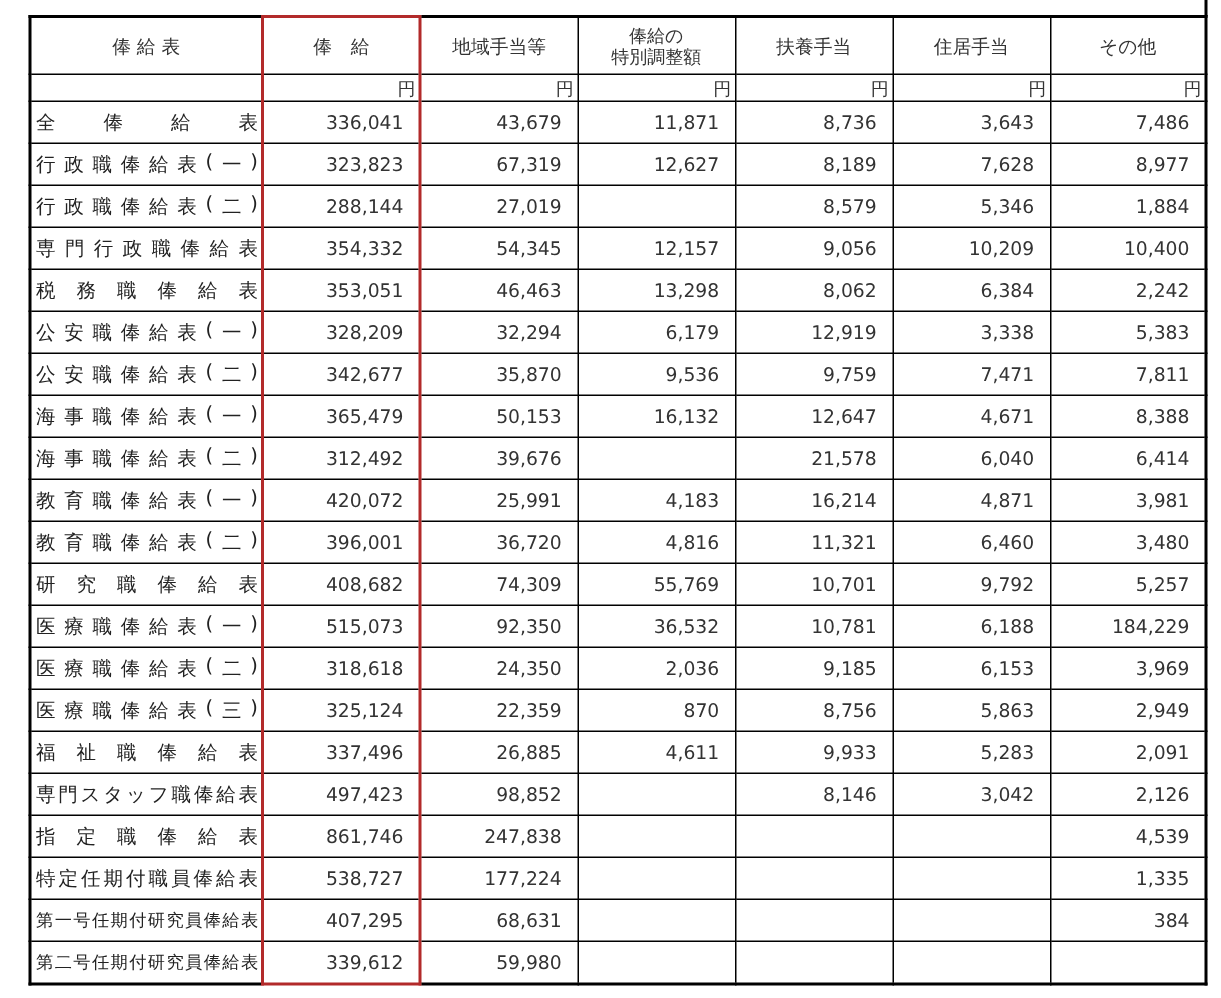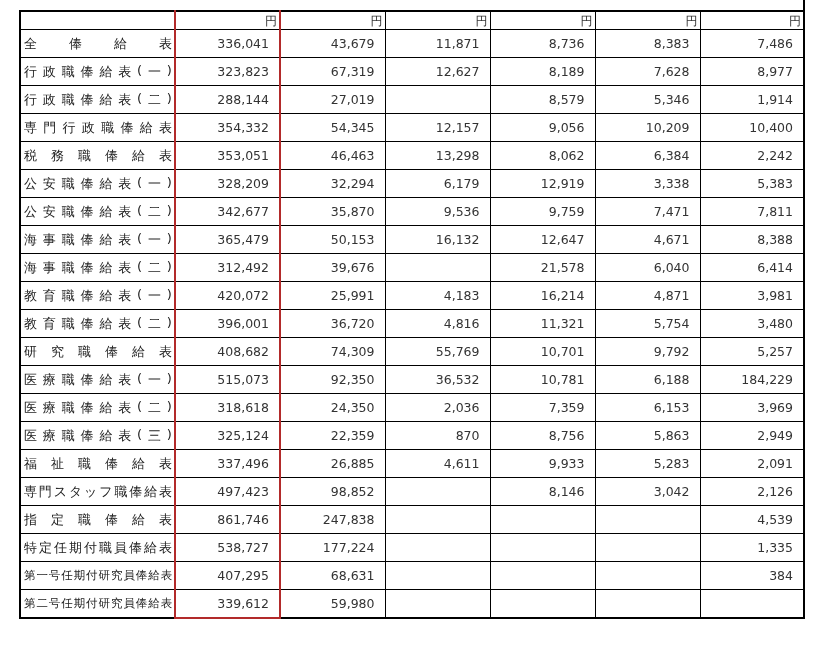--- a/index.html
+++ b/index.html
@@ -111,20 +111,32 @@
   <colgroup>
     <col class="c0">
       <col class="c1">
       <col class="c2">
       <col class="c3">
       <col class="c4">
       <col class="c5">
       <col class="c6">
   </colgroup>
   <thead>
+    <tr class="head">
+      <th>俸 給 表</th>
+      <th class="hl-left hl-right hl-top">俸　給</th>
+      <th>地域手当等</th>
+      <th class="two-line">
+        <span>俸給の</span><br>
+        <span>特別調整額</span>
+      </th>
+      <th>扶養手当</th>
+      <th>住居手当</th>
+      <th>その他</th>
+    </tr>
     <tr class="unit">
       <td></td>
       <td class="hl-left hl-right">円</td>
       <td>円</td>
       <td>円</td>
       <td>円</td>
       <td>円</td>
       <td>円</td>
     </tr>
   </thead>
@@ -135,21 +147,21 @@
             <span class="ch">全</span>
             <span class="ch">俸</span>
             <span class="ch">給</span>
             <span class="ch">表</span>
           </span>
         </td>
         <td class="num hl-left hl-right">336,041</td>
         <td class="num">43,679</td>
         <td class="num">11,871</td>
         <td class="num">8,736</td>
-        <td class="num">8,383</td>
+        <td class="num">3,643</td>
         <td class="num">7,486</td>
       </tr>
       <tr class="row">
         <td class="name">
           <span class="spread">
             <span class="ch">行</span>
             <span class="ch">政</span>
             <span class="ch">職</span>
             <span class="ch">俸</span>
             <span class="ch">給</span>
@@ -178,21 +190,21 @@
             <span class="ch">(</span>
             <span class="ch">二</span>
             <span class="ch">)</span>
           </span>
         </td>
         <td class="num hl-left hl-right">288,144</td>
         <td class="num">27,019</td>
         <td class="num"></td>
         <td class="num">8,579</td>
         <td class="num">5,346</td>
-        <td class="num">1,914</td>
+        <td class="num">1,884</td>
       </tr>
       <tr class="row">
         <td class="name">
           <span class="spread">
             <span class="ch">専</span>
             <span class="ch">門</span>
             <span class="ch">行</span>
             <span class="ch">政</span>
             <span class="ch">職</span>
             <span class="ch">俸</span>
@@ -341,21 +353,21 @@
             <span class="ch">表</span>
             <span class="ch">(</span>
             <span class="ch">二</span>
             <span class="ch">)</span>
           </span>
         </td>
         <td class="num hl-left hl-right">396,001</td>
         <td class="num">36,720</td>
         <td class="num">4,816</td>
         <td class="num">11,321</td>
-        <td class="num">5,754</td>
+        <td class="num">6,460</td>
         <td class="num">3,480</td>
       </tr>
       <tr class="row">
         <td class="name">
           <span class="spread">
             <span class="ch">研</span>
             <span class="ch">究</span>
             <span class="ch">職</span>
             <span class="ch">俸</span>
             <span class="ch">給</span>
@@ -400,21 +412,21 @@
             <span class="ch">給</span>
             <span class="ch">表</span>
             <span class="ch">(</span>
             <span class="ch">二</span>
             <span class="ch">)</span>
           </span>
         </td>
         <td class="num hl-left hl-right">318,618</td>
         <td class="num">24,350</td>
         <td class="num">2,036</td>
-        <td class="num">7,359</td>
+        <td class="num">9,185</td>
         <td class="num">6,153</td>
         <td class="num">3,969</td>
       </tr>
       <tr class="row">
         <td class="name">
           <span class="spread">
             <span class="ch">医</span>
             <span class="ch">療</span>
             <span class="ch">職</span>
             <span class="ch">俸</span>

